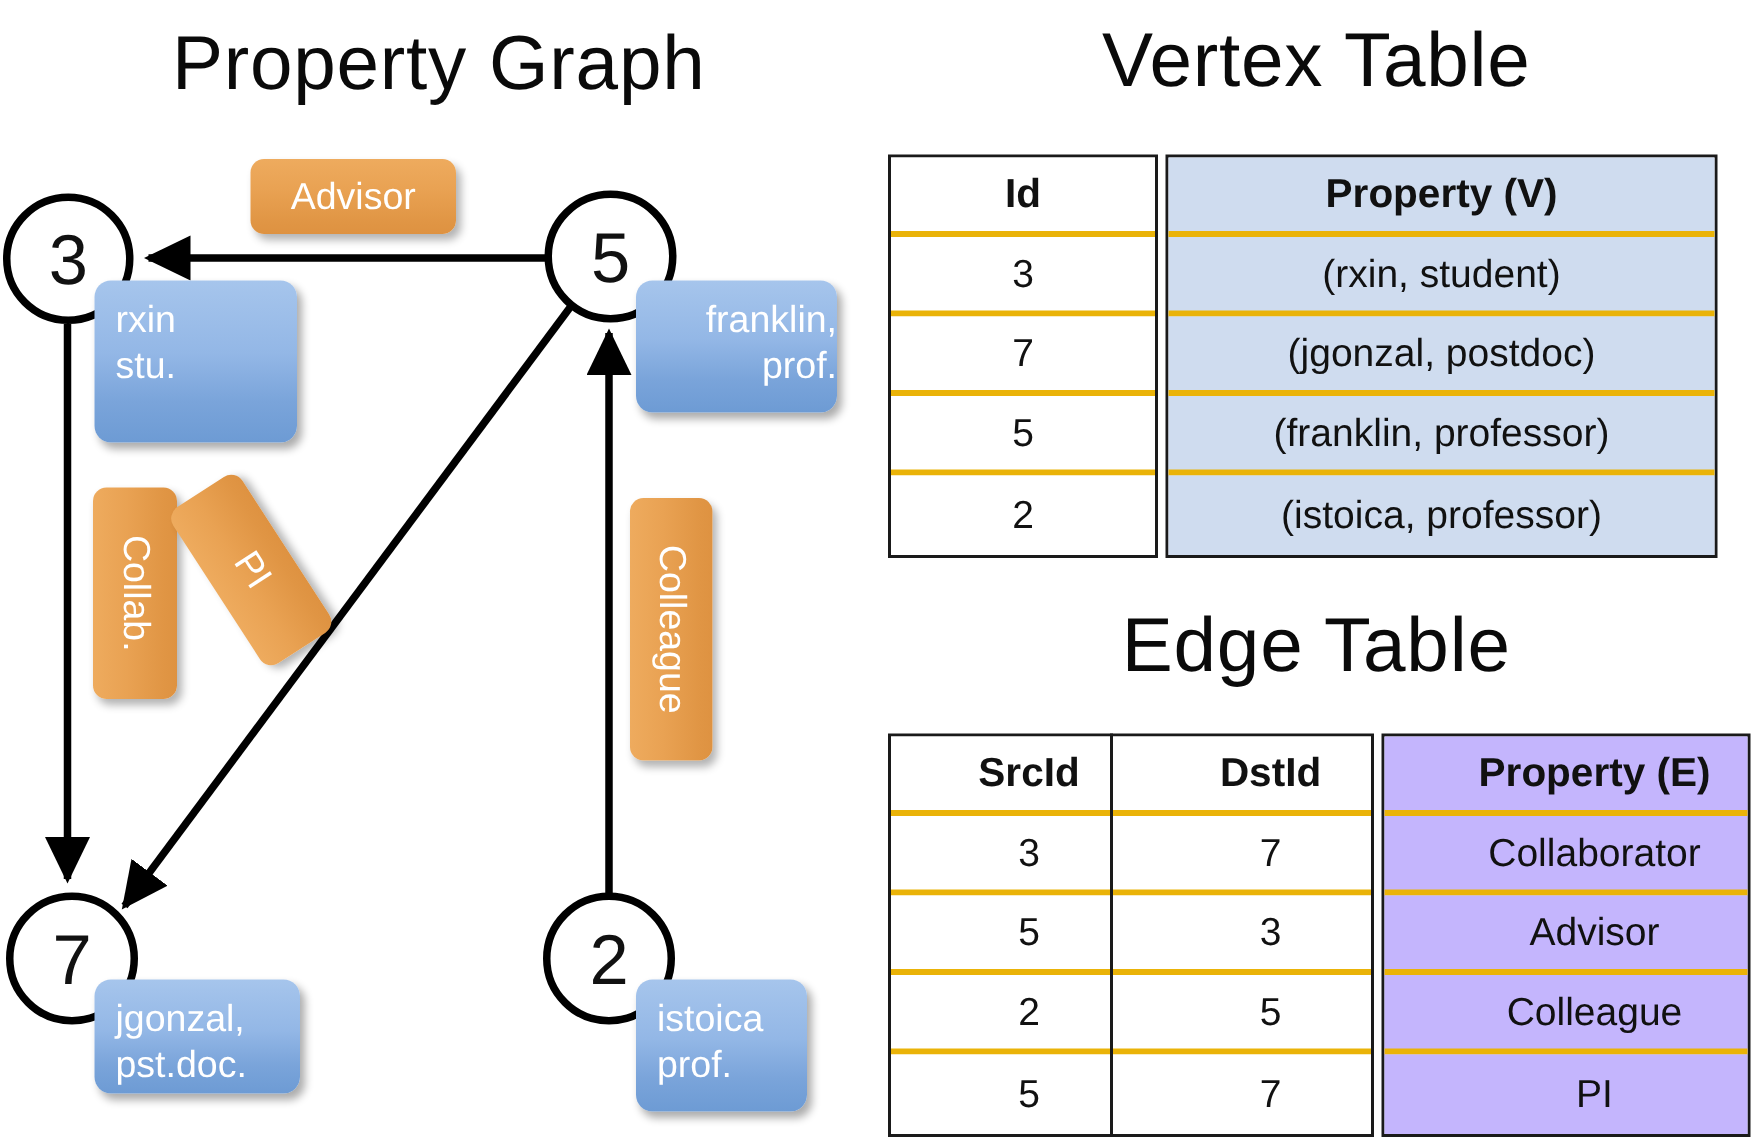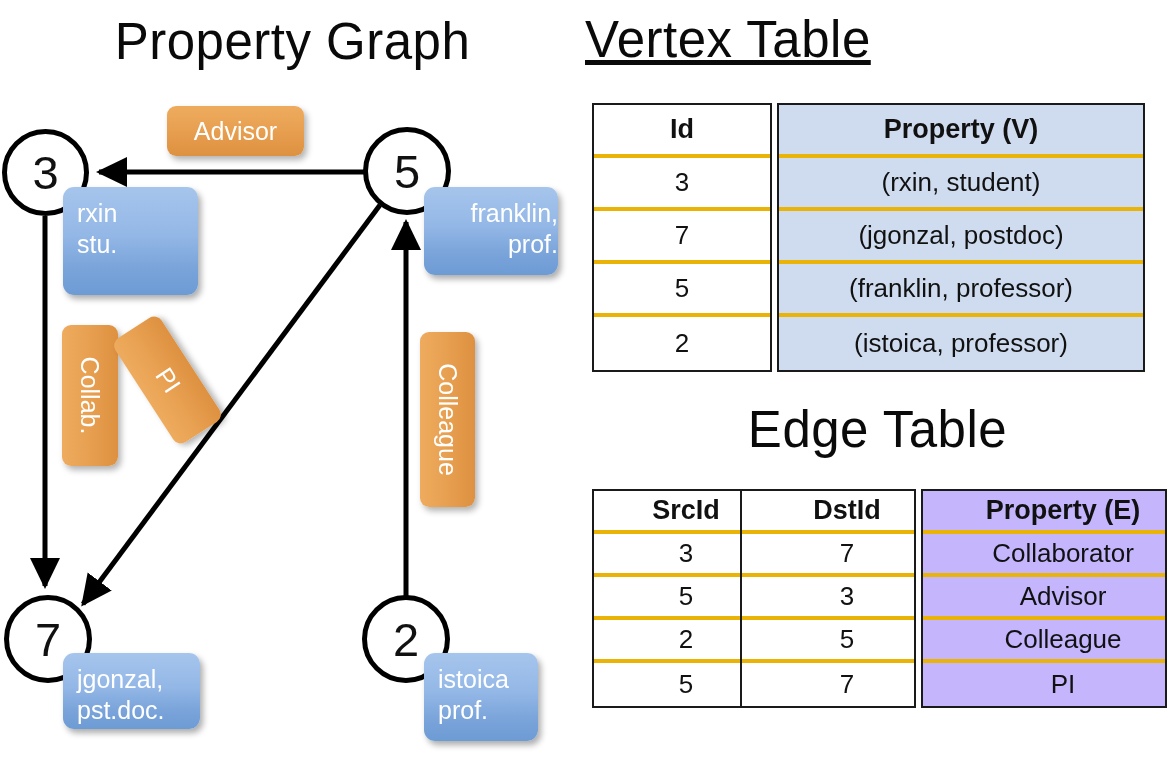--- a/index.html
+++ b/index.html
@@ -15,21 +15,21 @@
   
   .title{
     position:absolute;
     font-family:"Liberation Sans", sans-serif;
     font-weight:300;
     color:#0a0a0a;
     white-space:nowrap;
     letter-spacing:0.5px;
   }
   #title-property-graph{left:0;top:12px;width:585px;text-align:center;font-size:51px;}
-  #title-vertex-table{left:585px;top:10px;width:585px;text-align:left;font-size:51px;text-decoration:underline;}
+  #title-vertex-table{left:585px;top:10px;width:585px;text-align:center;font-size:51px;}
   #title-edge-table{left:585px;top:400px;width:585px;text-align:center;font-size:51px;}
 
   
   #graph-svg{position:absolute;left:0;top:0;width:585px;height:760px;}
 
   
   .vnode{
     position:absolute;
     border:5px solid #000;
     border-radius:50%;
@@ -94,21 +94,21 @@
   #vertex-table{left:592px;top:103px;}
   #vt-id-col{width:180px;}
   #vt-prop-col{width:368px;margin-left:5px;}
   #vertex-table .tcell{height:53px;}
 
   
   #edge-table{left:592px;top:489px;}
   #et-src-col{width:150px;}
   #et-dst-col{width:176px;margin-left:-2px;}
   #et-prop-col{width:246px;margin-left:5px;}
-  #edge-table .tcell{height:43px;padding-left:38px;}
+  #edge-table .tcell{height:53px;padding-left:38px;}
 </style>
 </head>
 <body>
 
 <div class="stage">
 
   <div class="title" id="title-property-graph">Property Graph</div>
   <div class="title" id="title-vertex-table">Vertex Table</div>
   <div class="title" id="title-edge-table">Edge Table</div>
 

